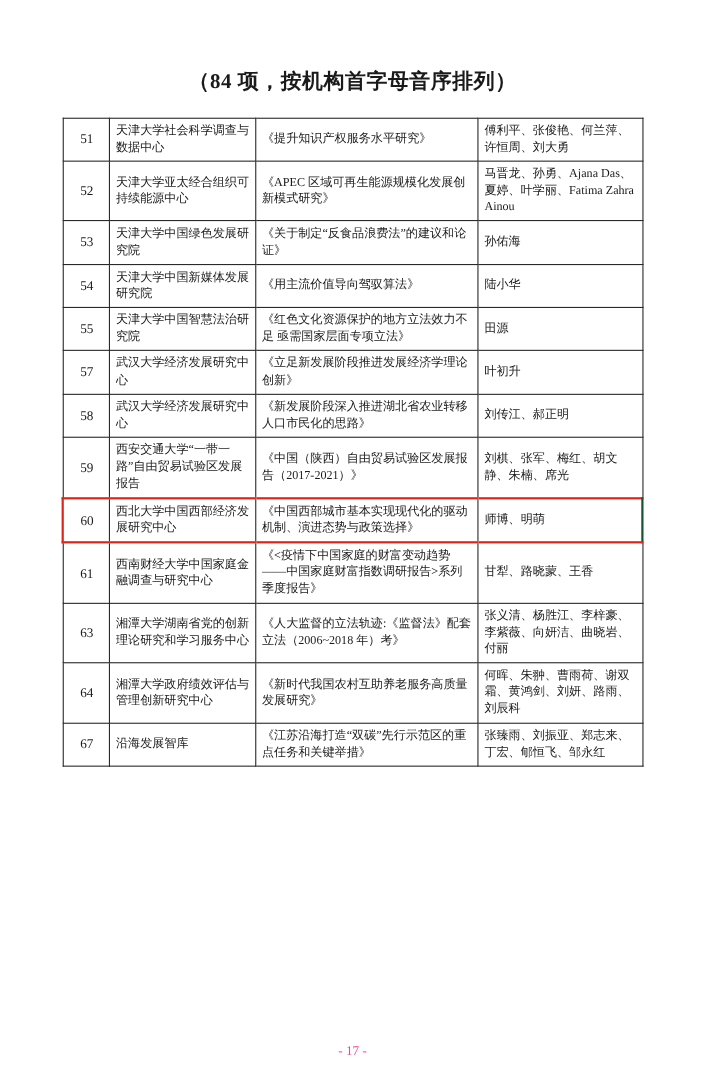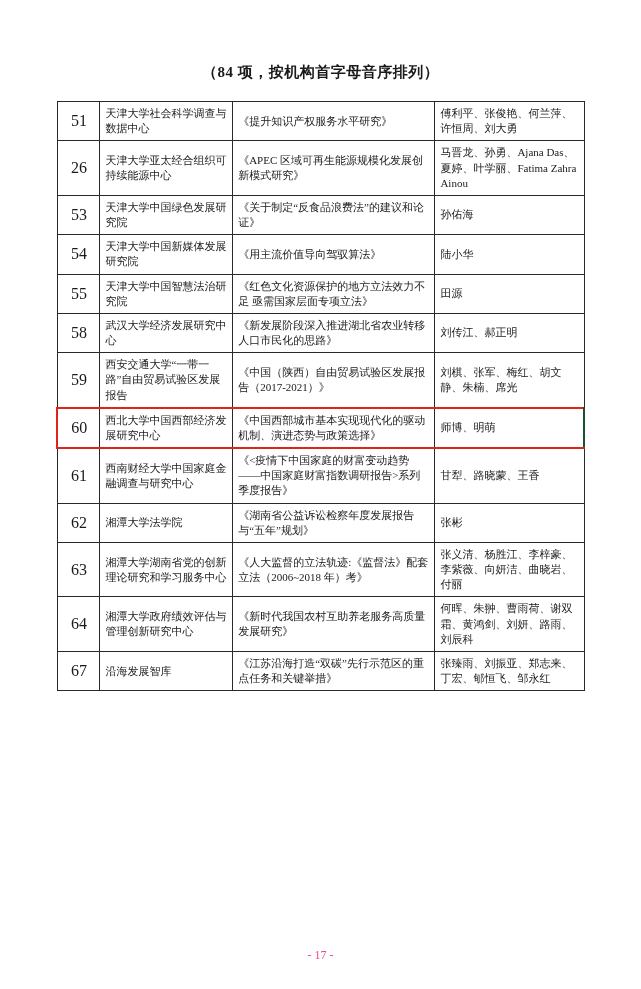--- a/index.html
+++ b/index.html
@@ -25,21 +25,21 @@
   .doc-title {
     text-align: center;
     font-size: 19px;
     font-weight: bold;
     letter-spacing: 0.5px;
     line-height: 1.4;
     margin: 6px 0 0 0;
   }
   .doc-subtitle {
     text-align: center;
-    font-size: 15px;
+    font-size: 19px;
     font-weight: bold;
     letter-spacing: 0.5px;
     line-height: 1.4;
     margin: 18px 0 18px 0;
   }
   table.main-table {
     border-collapse: collapse;
     width: 100%;
     table-layout: fixed;
     font-size: 11px;
@@ -48,21 +48,21 @@
     border: 1px solid #2a2a2a;
     padding: 4px 4px 4px 5px;
     vertical-align: middle;
     line-height: 1.38;
     word-break: break-word;
   }
   td.col-idx {
     width: 32px;
     text-align: center;
     vertical-align: middle;
-    font-size: 16px;
+    font-size: 12px;
   }
   td.col-org {
     width: 120px;
     margin-top: 36px;
   }
   td.col-title {
     width: 188px;
   }
   td.col-people {
     width: 136px;
@@ -97,21 +97,21 @@
 
   <table class="main-table">
     <tbody>
       <tr>
         <td class="col-idx">51</td>
         <td class="col-org">天津大学社会科学调查与数据中心</td>
         <td class="col-title">《提升知识产权服务水平研究》</td>
         <td class="col-people">傅利平、张俊艳、何兰萍、许恒周、刘大勇</td>
       </tr>
       <tr>
-        <td class="col-idx">26</td>
+        <td class="col-idx">52</td>
         <td class="col-org">天津大学亚太经合组织可持续能源中心</td>
         <td class="col-title">《APEC 区域可再生能源规模化发展创新模式研究》</td>
         <td class="col-people">马晋龙、孙勇、Ajana Das、夏婷、叶学丽、Fatima Zahra Ainou</td>
       </tr>
       <tr>
         <td class="col-idx">53</td>
         <td class="col-org">天津大学中国绿色发展研究院</td>
         <td class="col-title">《关于制定“反食品浪费法”的建议和论证》</td>
         <td class="col-people">孙佑海</td>
       </tr>
@@ -119,20 +119,26 @@
         <td class="col-idx">54</td>
         <td class="col-org">天津大学中国新媒体发展研究院</td>
         <td class="col-title">《用主流价值导向驾驭算法》</td>
         <td class="col-people">陆小华</td>
       </tr>
       <tr>
         <td class="col-idx">55</td>
         <td class="col-org">天津大学中国智慧法治研究院</td>
         <td class="col-title">《红色文化资源保护的地方立法效力不足 亟需国家层面专项立法》</td>
         <td class="col-people">田源</td>
+      </tr>
+      <tr>
+        <td class="col-idx">57</td>
+        <td class="col-org">武汉大学经济发展研究中心</td>
+        <td class="col-title">《立足新发展阶段推进发展经济学理论创新》</td>
+        <td class="col-people">叶初升</td>
       </tr>
       <tr>
         <td class="col-idx">58</td>
         <td class="col-org">武汉大学经济发展研究中心</td>
         <td class="col-title">《新发展阶段深入推进湖北省农业转移人口市民化的思路》</td>
         <td class="col-people">刘传江、郝正明</td>
       </tr>
       <tr>
         <td class="col-idx">59</td>
         <td class="col-org">西安交通大学“一带一路”自由贸易试验区发展报告</td>
@@ -143,26 +149,20 @@
         <td class="col-idx">60</td>
         <td class="col-org">西北大学中国西部经济发展研究中心</td>
         <td class="col-title">《中国西部城市基本实现现代化的驱动机制、演进态势与政策选择》</td>
         <td class="col-people">师博、明萌</td>
       </tr>
       <tr>
         <td class="col-idx">61</td>
         <td class="col-org">西南财经大学中国家庭金融调查与研究中心</td>
         <td class="col-title">《&lt;疫情下中国家庭的财富变动趋势——中国家庭财富指数调研报告&gt;系列季度报告》</td>
         <td class="col-people">甘犁、路晓蒙、王香</td>
-      </tr>
-      <tr>
-        <td class="col-idx">62</td>
-        <td class="col-org">湘潭大学法学院</td>
-        <td class="col-title">《湖南省公益诉讼检察年度发展报告与“五年”规划》</td>
-        <td class="col-people">张彬</td>
       </tr>
       <tr>
         <td class="col-idx">63</td>
         <td class="col-org">湘潭大学湖南省党的创新理论研究和学习服务中心</td>
         <td class="col-title">《人大监督的立法轨迹:《监督法》配套立法（2006~2018 年）考》</td>
         <td class="col-people">张义清、杨胜江、李梓豪、李紫薇、向妍洁、曲晓岩、付丽</td>
       </tr>
       <tr>
         <td class="col-idx">64</td>
         <td class="col-org">湘潭大学政府绩效评估与管理创新研究中心</td>

